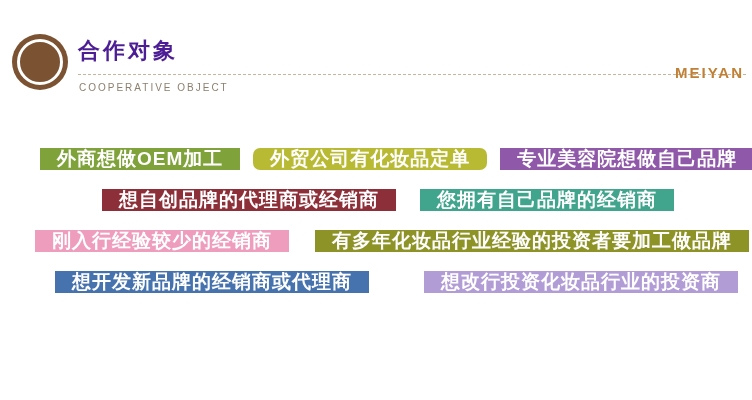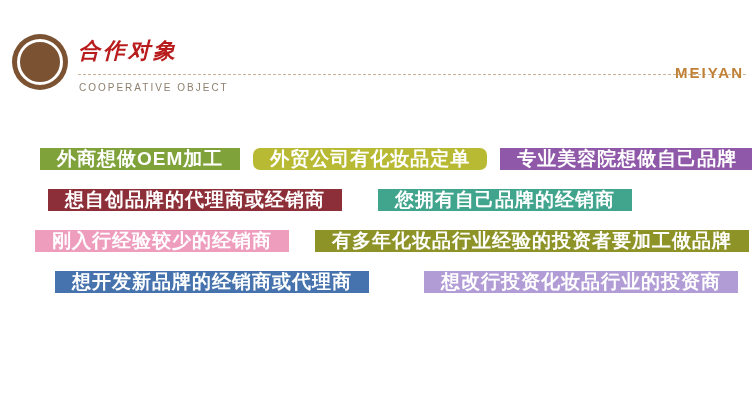--- a/index.html
+++ b/index.html
@@ -12,21 +12,21 @@
   .logo-ring { position: absolute; inset: 5px; border: 3px solid #ffffff; border-radius: 50%; }
   .title { position: absolute; left: 78px; top: 6px; font-size: 22px; font-weight: bold; letter-spacing: 3px; color: #5a4738; }
   .dash-line { position: absolute; left: 78px; right: 6px; top: 44px; border-top: 1px dashed #c9b39a; }
   .subtitle { position: absolute; left: 79px; top: 52px; font-size: 10px; letter-spacing: 2px; color: #8d7f6d; }
   .brand { position: absolute; right: 8px; top: 34px; font-size: 15px; font-weight: bold; letter-spacing: 2px; color: #c08136; }
 
   
   .rows { position: absolute; top: 148px; left: 0; width: 100%; }
   .tag-row { display: flex; margin-bottom: 19px; }
   .tag-row.r1 { padding-left: 40px; gap: 13px; }
-  .tag-row.r2 { padding-left: 48px; gap: 36px; border-radius: 8px; }
+  .tag-row.r2 { padding-left: 102px; gap: 24px; border-radius: 8px; }
   .tag-row.r3 { padding-left: 35px; gap: 26px; }
   .tag-row.r4 { padding-left: 55px; gap: 22px; }
   .tag {
     height: 22px;
     display: flex;
     align-items: center;
     padding: 0 17px;
     color: #ffffff;
     font-size: 19px;
     font-weight: bold;
@@ -36,21 +36,21 @@
 </style>
 </head>
 <body>
 
 <div class="page">
 
   <div class="header">
     <div class="logo" style="background-color: rgb(123, 82, 50);">
       <div class="logo-ring"></div>
     </div>
-    <div class="title" style="color: #b91c1c; font-style: italic;">合作对象</div>
+    <div class="title" style="color: #4c1d95;">合作对象</div>
     <div class="dash-line" style="border-top-color: rgb(201, 179, 154);"></div>
     <div class="subtitle" style="color: rgb(141, 127, 109);">COOPERATIVE OBJECT</div>
     <div class="brand" style="color: rgb(192, 129, 54);">MEIYAN</div>
   </div>
 
   <div class="rows">
 
     <div class="tag-row r1">
       <div class="tag" style="background-color: rgb(127, 162, 58);">外商想做OEM加工</div>
       <div class="tag" style="background-color: rgb(185, 186, 51); border-radius: 7px;">外贸公司有化妆品定单</div>

